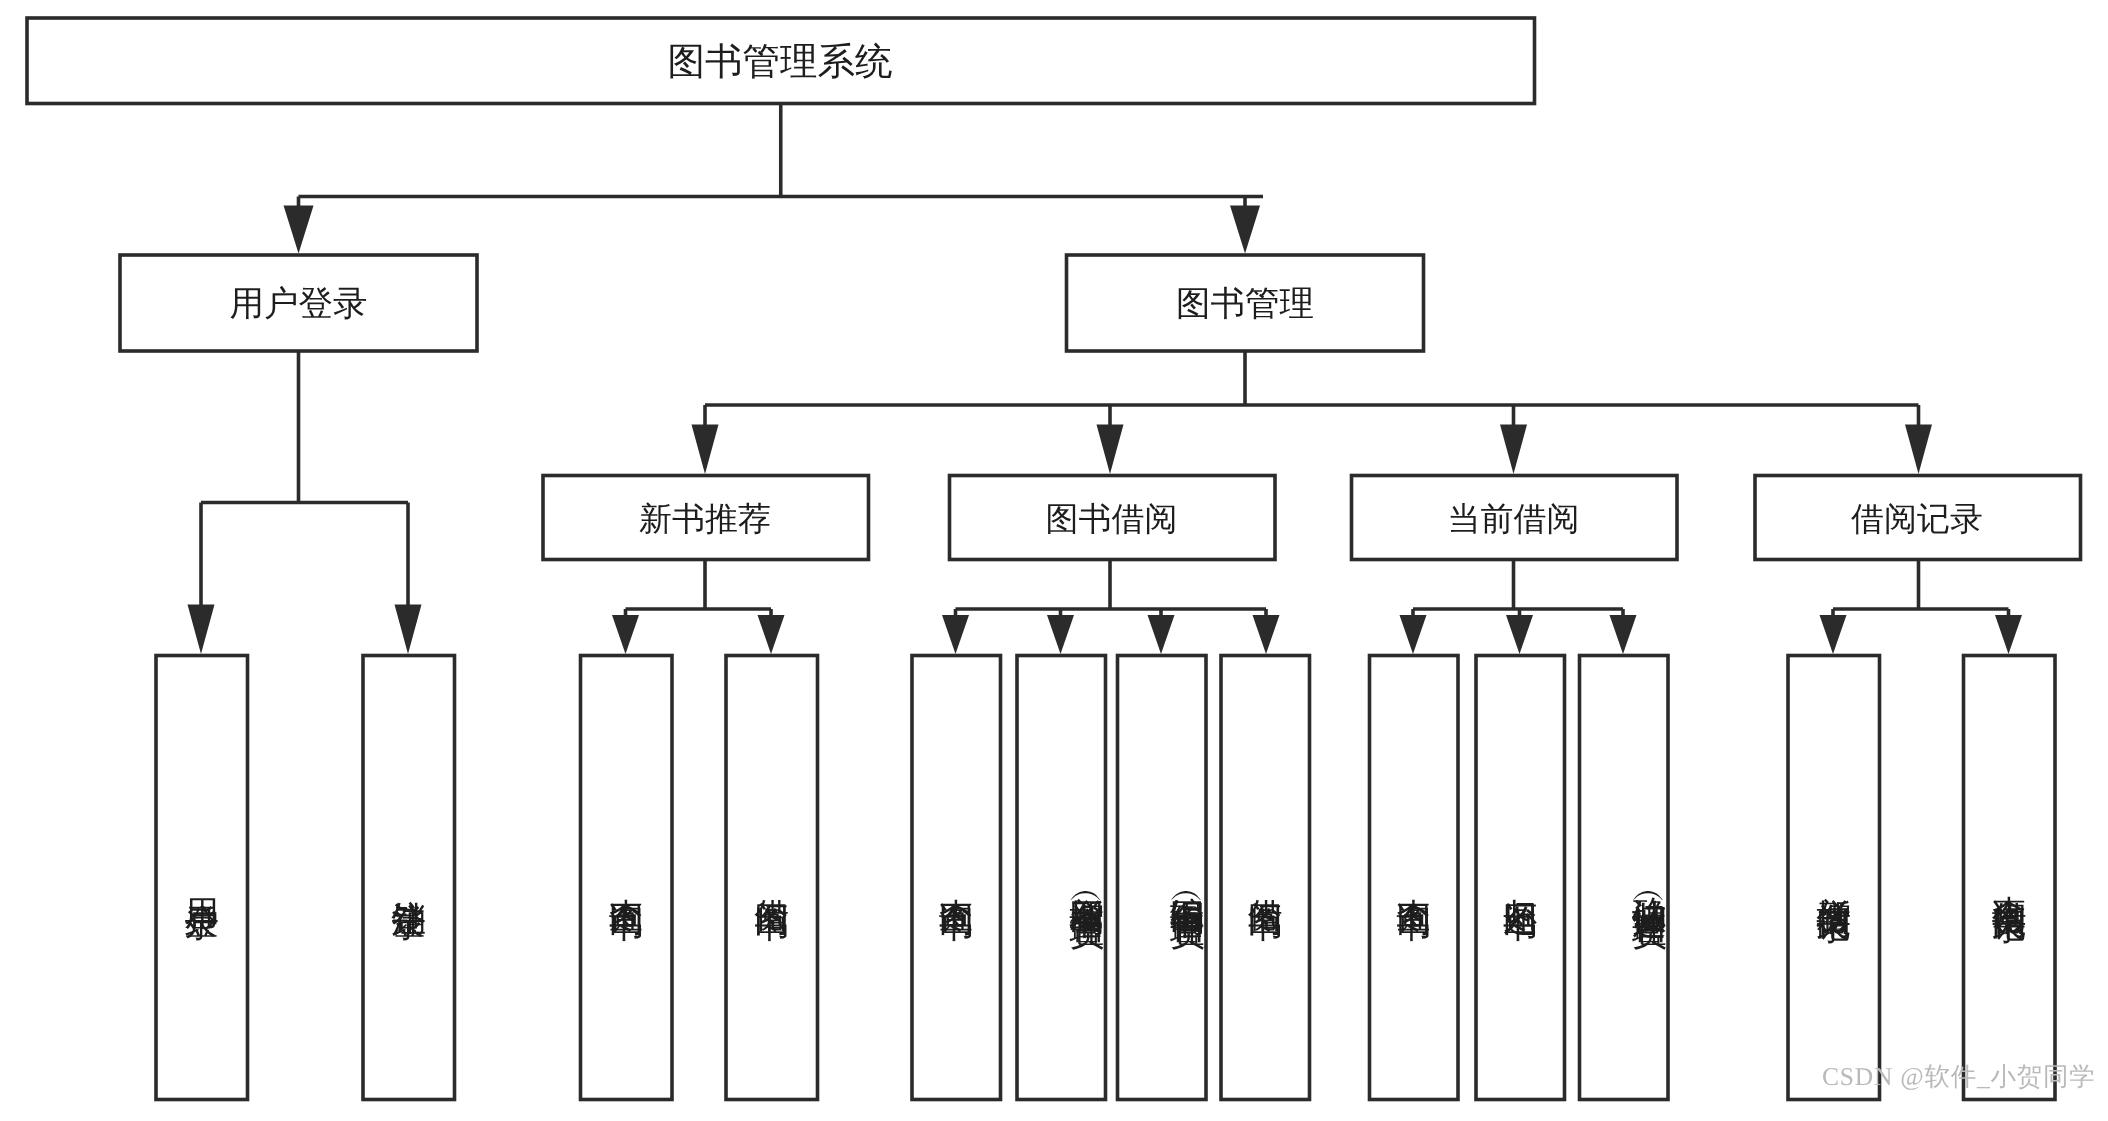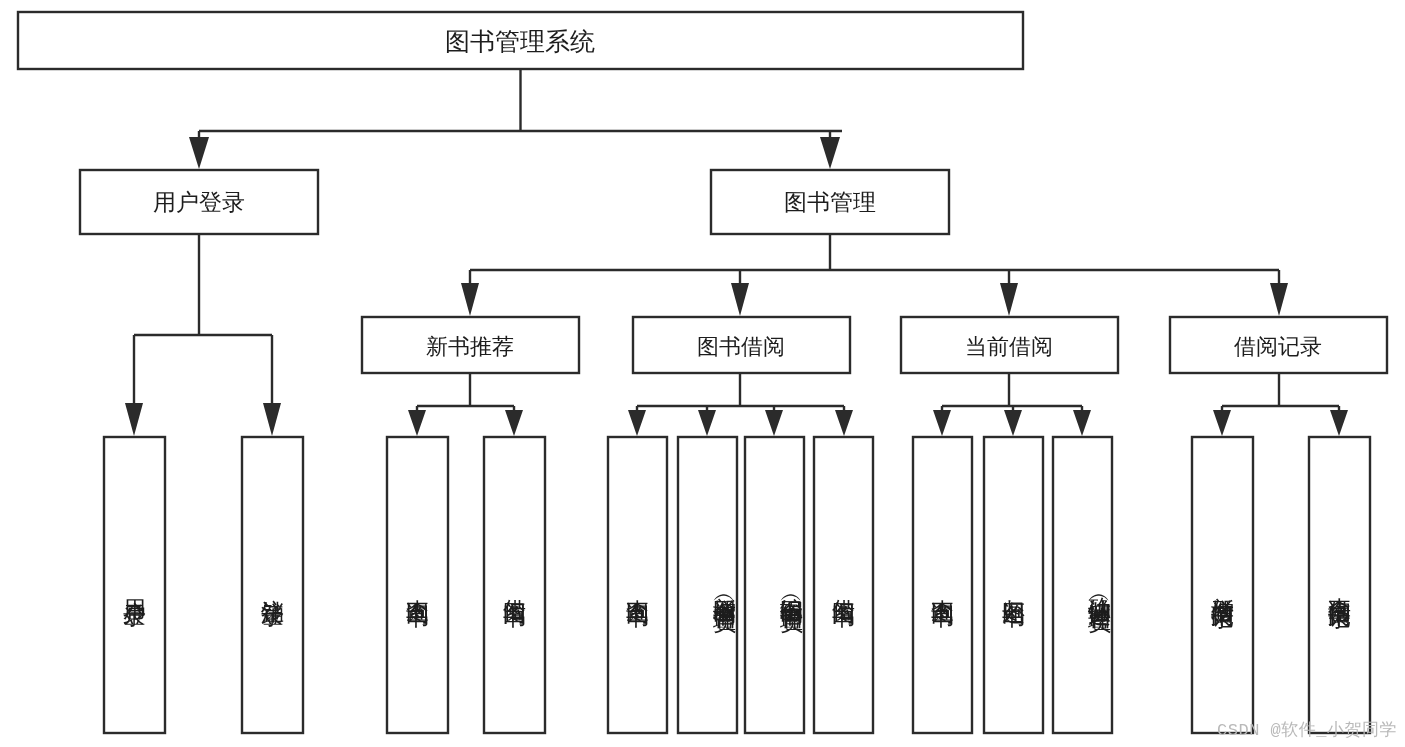--- a/index.html
+++ b/index.html
@@ -60,22 +60,22 @@
     font-size: 23px;
     line-height: 1.08;
     letter-spacing: 2px;
     color: #1d1d1d;
     white-space: nowrap;
     pointer-events: none;
   }
   .watermark {
     position: absolute;
     right: 8px;
-    bottom: 6px;
-    font-family: Liberation Mono, monospace;
+    bottom: 18px;
+    font-family: Liberation Serif, serif;
     font-size: 17px;
     color: #b9b9b9;
     letter-spacing: 0.5px;
     white-space: nowrap;
   }
 </style>
 </head>
 <body>
 
 <div id="diagram-root">

